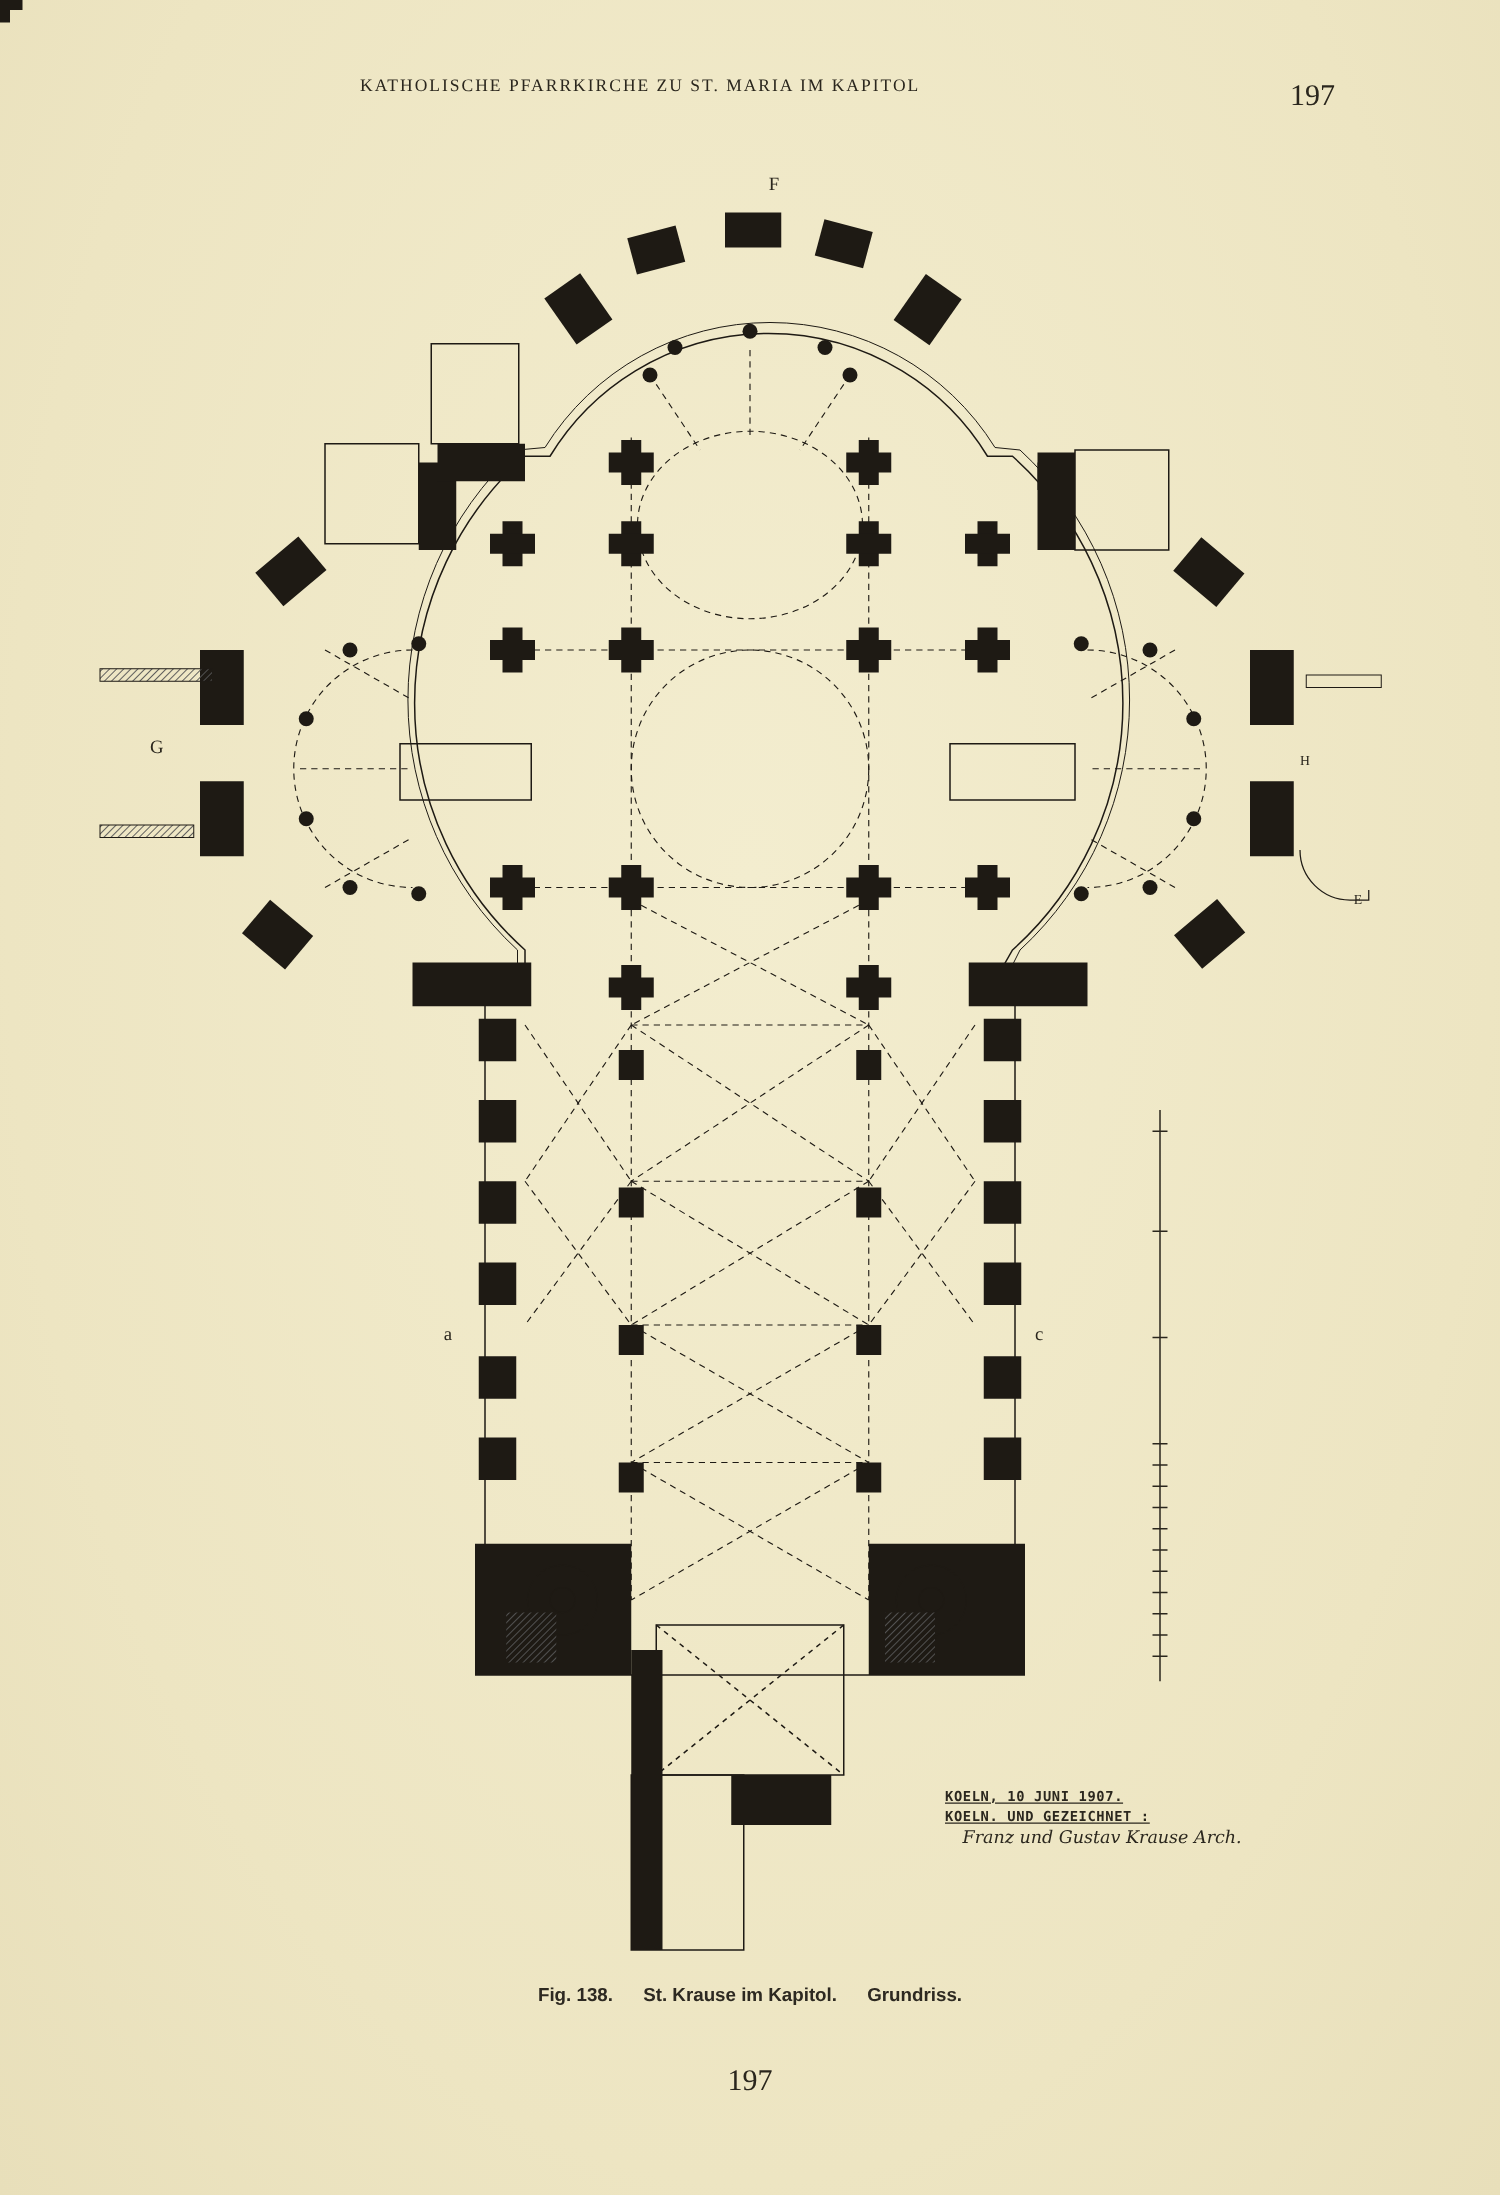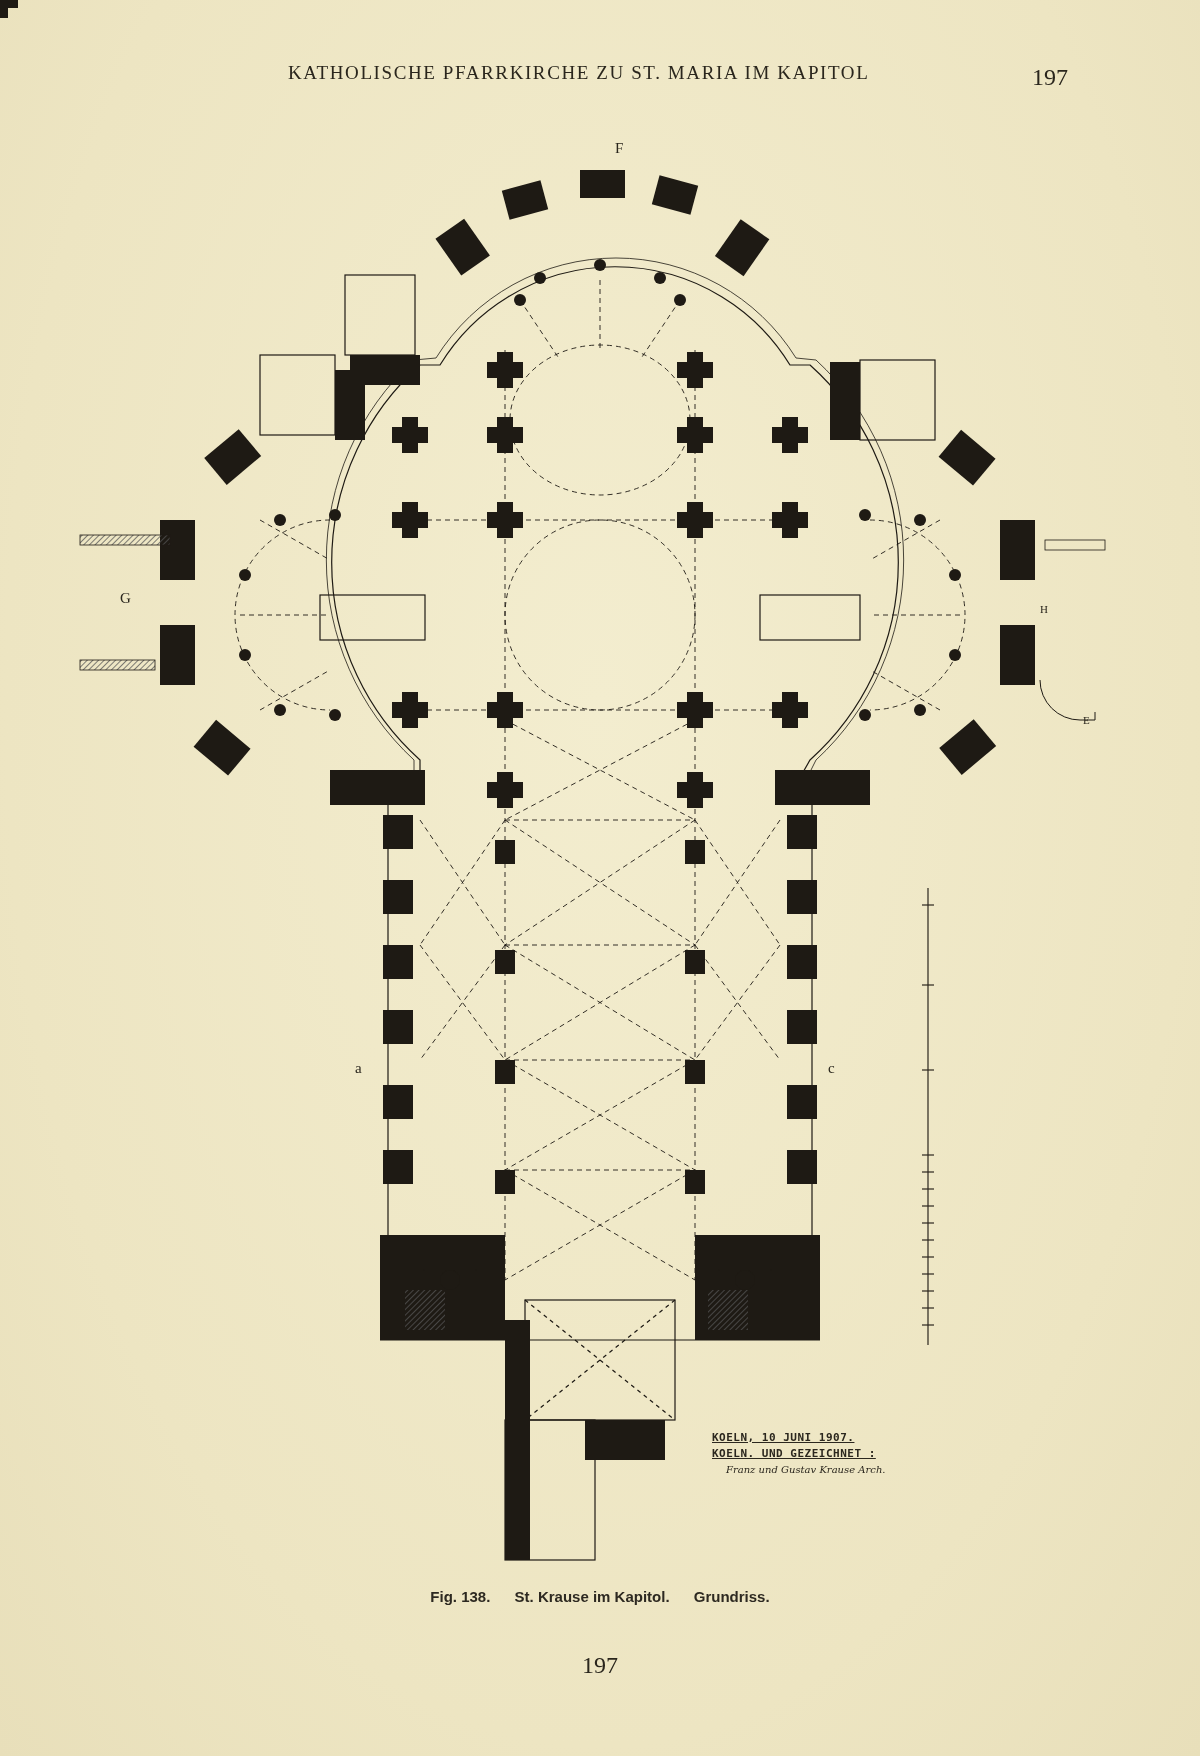--- a/index.html
+++ b/index.html
@@ -1,29 +1,29 @@
 <!DOCTYPE html>
 <html><head>
 <meta charset="utf-8">
 <style>
   html, body { margin:0; padding:0; }
   body { width:1200px; height:1756px; background:#efe8c6; position:relative; overflow:hidden;
          font-family:"Liberation Serif","DejaVu Serif",serif; color:#2a261d; }
   .page { position:absolute; inset:0; background:
           radial-gradient(ellipse at 50% 40%, #f3edcf 0%, #ede5c2 70%, #e8dfba 100%); }
-  .running-head { position:absolute; top:62px; left:288px; font-size:19px; letter-spacing:1.6px; }
+  .running-head { position:absolute; top:62px; left:288px; font-size:14px; letter-spacing:1.6px; }
   .page-num-top { position:absolute; top:64px; left:1032px; font-size:24px; }
   .plan { position:absolute; left:0; top:0; width:1200px; height:1756px; }
   .caption { position:absolute; top:1588px; left:0; width:1200px; text-align:center;
              font-family:"Liberation Sans","DejaVu Sans",sans-serif; font-size:15px; font-weight:bold; color:#2d2921;}
   .caption span { margin:6px 10px; }
   .page-num-bottom { position:absolute; top:1652px; left:0; width:1200px; text-align:center; font-size:24px; }
-  .sig { position:absolute; left:712px; top:1430px; font-family:"DejaVu Sans Mono",monospace; font-size:11px; line-height:16px; font-weight:bold; color:#2b271e;}
+  .sig { position:absolute; left:756px; top:1430px; font-family:"DejaVu Sans Mono",monospace; font-size:11px; line-height:16px; font-weight:bold; color:#2b271e;}
   .sig .l1, .sig .l2 { text-decoration:underline; letter-spacing:0.5px;}
-  .sig .l3 { font-family:"DejaVu Serif",serif; font-style:italic; font-weight:normal; font-size:10px; margin-left:14px; }
+  .sig .l3 { font-family:"DejaVu Serif",serif; font-style:italic; font-weight:normal; font-size:14px; margin-left:14px; }
   .label { position:absolute; font-size:15px; color:#2a261d; }
 </style>
 </head>
 <body>
 
 <div class="page"></div>
 
 <div class="running-head">KATHOLISCHE PFARRKIRCHE ZU ST. MARIA IM KAPITOL</div>
 <div class="page-num-top">197</div>
 

